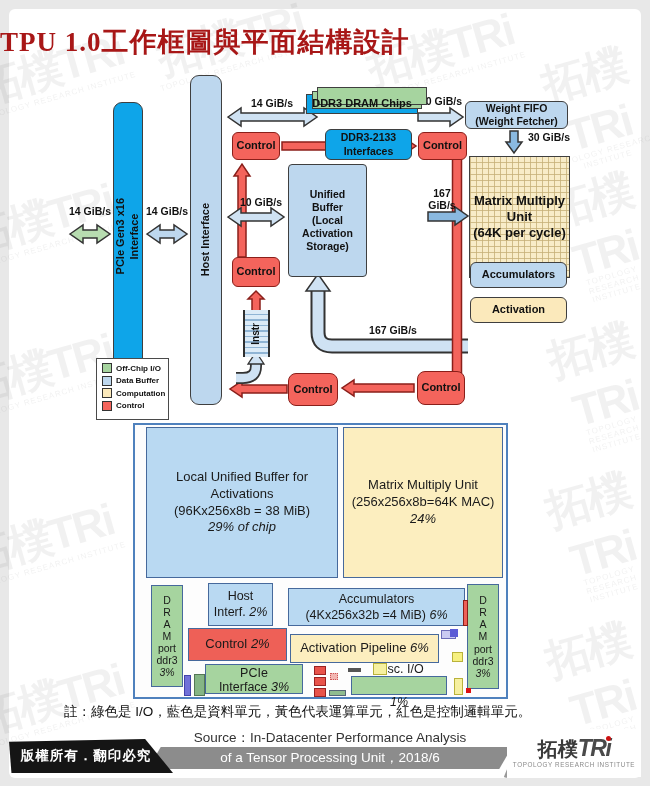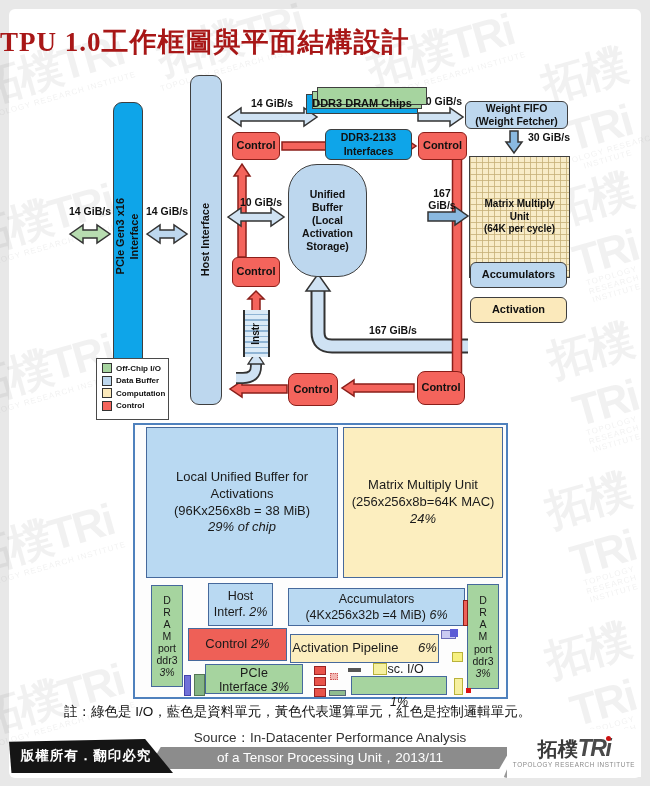--- a/index.html
+++ b/index.html
@@ -185,26 +185,26 @@
   <div class="bx blue" style="left:465px;top:101px;width:103px;height:28px;border-radius:6px;font-size:10.5px;">
       <span class="pre">Weight FIFO
 (Weight Fetcher)</span>
     </div>
   <div class="bx red" style="left:232px;top:132px;width:48px;height:28px;border-radius:6px;font-size:11px;">
       <span>Control</span>
     </div>
   <div class="bx red" style="left:418px;top:132px;width:49px;height:28px;border-radius:6px;font-size:11px;">
       <span>Control</span>
     </div>
-  <div class="bx gridbg" style="left:469px;top:156px;width:101px;height:122px;font-size:10px;">
+  <div class="bx gridbg" style="left:469px;top:156px;width:101px;height:122px;font-size:13px;">
       <span class="pre">Matrix Multiply
 Unit
 (64K per cycle)</span>
     </div>
-  <div class="bx blue" style="left:288px;top:164px;width:79px;height:113px;border-radius:29px;font-size:10.5px;">
+  <div class="bx blue" style="left:288px;top:164px;width:79px;height:113px;border-radius:4px;font-size:10.5px;">
       <span class="pre">Unified
 Buffer
 (Local
 Activation
 Storage)</span>
     </div>
   <div class="bx red" style="left:232px;top:257px;width:48px;height:30px;border-radius:6px;font-size:11px;">
       <span>Control</span>
     </div>
   <div class="bx instr" style="left:243px;top:310px;width:27px;height:47px;font-size:10px;">
@@ -284,21 +284,21 @@
       <span class="blockpct">3%</span>
     </div>
   <div class="fbx fblue" style="left:208px;top:583px;width:65px;height:43px;font-size:12.5px;display:block;padding-top:4px;">
     <span class="pre">Host
 Interf.</span> <span class="pct">2%</span></div>
   <div class="fbx fblue" style="left:288px;top:588px;width:177px;height:38px;font-size:12.5px;display:block;padding-top:2px;">
     <span class="pre">Accumulators
 (4Kx256x32b =4 MiB)</span> <span class="pct">6%</span></div>
   <div class="fbx fred" style="left:188px;top:628px;width:99px;height:33px;font-size:13px;flex-direction:row;">
     <span>Control</span>&nbsp;<span class="pct">2%</span></div>
-  <div class="fbx ftan" style="left:290px;top:634px;width:149px;height:29px;font-size:13px;flex-direction:row;gap:8px;">
+  <div class="fbx ftan" style="left:290px;top:634px;width:149px;height:29px;font-size:13px;flex-direction:row;">
     <span>Activation Pipeline</span>&nbsp;<span class="pct">6%</span></div>
   <div class="fbx fgreen" style="left:205px;top:664px;width:98px;height:30px;font-size:12.5px;display:block;padding-top:1px;line-height:1.15;">
     <span class="pre">PCIe
 Interface</span> <span class="pct">3%</span></div>
   <div class="fbx fgreen" style="left:351px;top:676px;width:96px;height:19px;font-size:12.5px;flex-direction:column;">
     <span>Misc. I/O</span>&nbsp;<span class="pct">1%</span></div>
 
   <div class="frag" style="left:463px;top:600px;width:5px;height:26px;background:#ee6057;border:1px solid #8a1f1a;"></div>
   <div class="frag" style="left:441px;top:630px;width:15px;height:9px;background:#c9c9f2;border:1px solid #6a6ab8;"></div>
   <div class="frag" style="left:450px;top:629px;width:8px;height:8px;background:#5b5bd6;"></div>
@@ -312,21 +312,21 @@
   <div class="frag" style="left:373px;top:663px;width:14px;height:12px;background:#f6f0a0;border:1px solid #b9b23a;"></div>
   <div class="frag" style="left:454px;top:678px;width:9px;height:17px;background:#f6f0a0;border:1px solid #b9b23a;"></div>
   <div class="frag" style="left:466px;top:688px;width:5px;height:5px;background:#d11;"></div>
   <div class="frag" style="left:184px;top:675px;width:7px;height:21px;background:#7070d8;border:1px solid #44a;"></div>
   <div class="frag" style="left:194px;top:674px;width:11px;height:22px;background:#85b585;border:1px solid #575;"></div>
 
   <div class="note">註：綠色是 I/O，藍色是資料單元，黃色代表運算單元，紅色是控制邏輯單元。</div>
 
   <div class="f-src1">Source：In-Datacenter Performance Analysis</div>
   <div class="f-gray">
-      <span>of a Tensor Processing Unit，2013/11</span>
+      <span>of a Tensor Processing Unit，2018/6</span>
     </div>
   <div class="f-black">
       <span>版權所有．翻印必究</span>
     </div>
   <div class="logo-slash"></div>
   <div class="logo-topline"></div>
   <div class="f-logo">
     <div class="logo-row">
       <span class="logo-zh">拓樸</span>
         <span class="logo-tri"><span>TRi</span><span class="logo-dot"></span></span>

